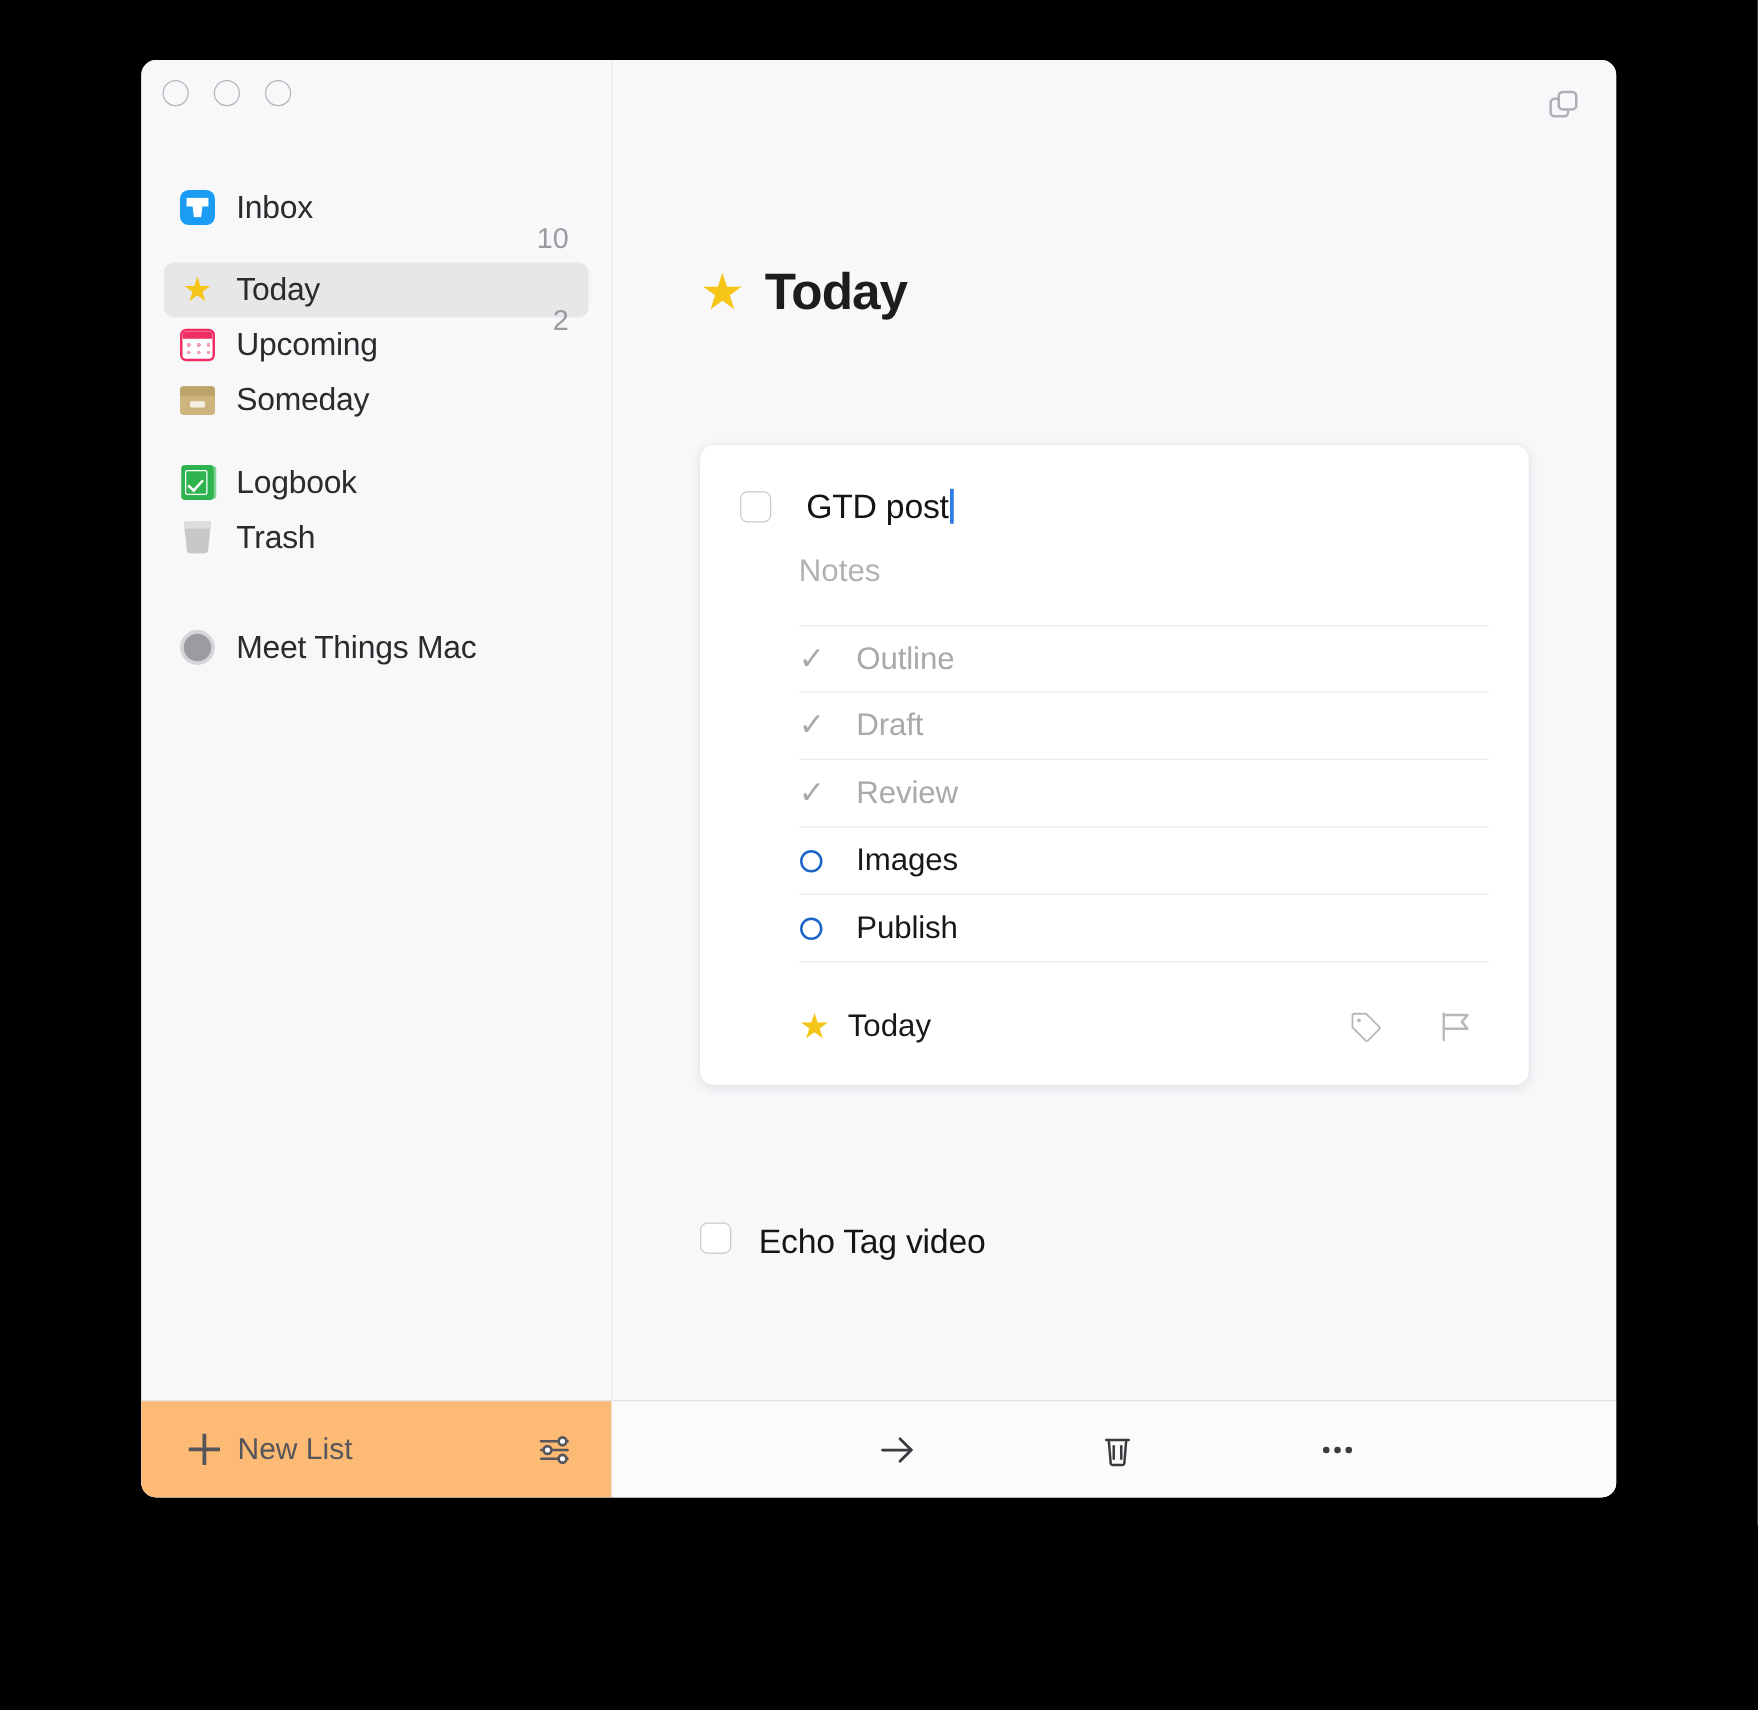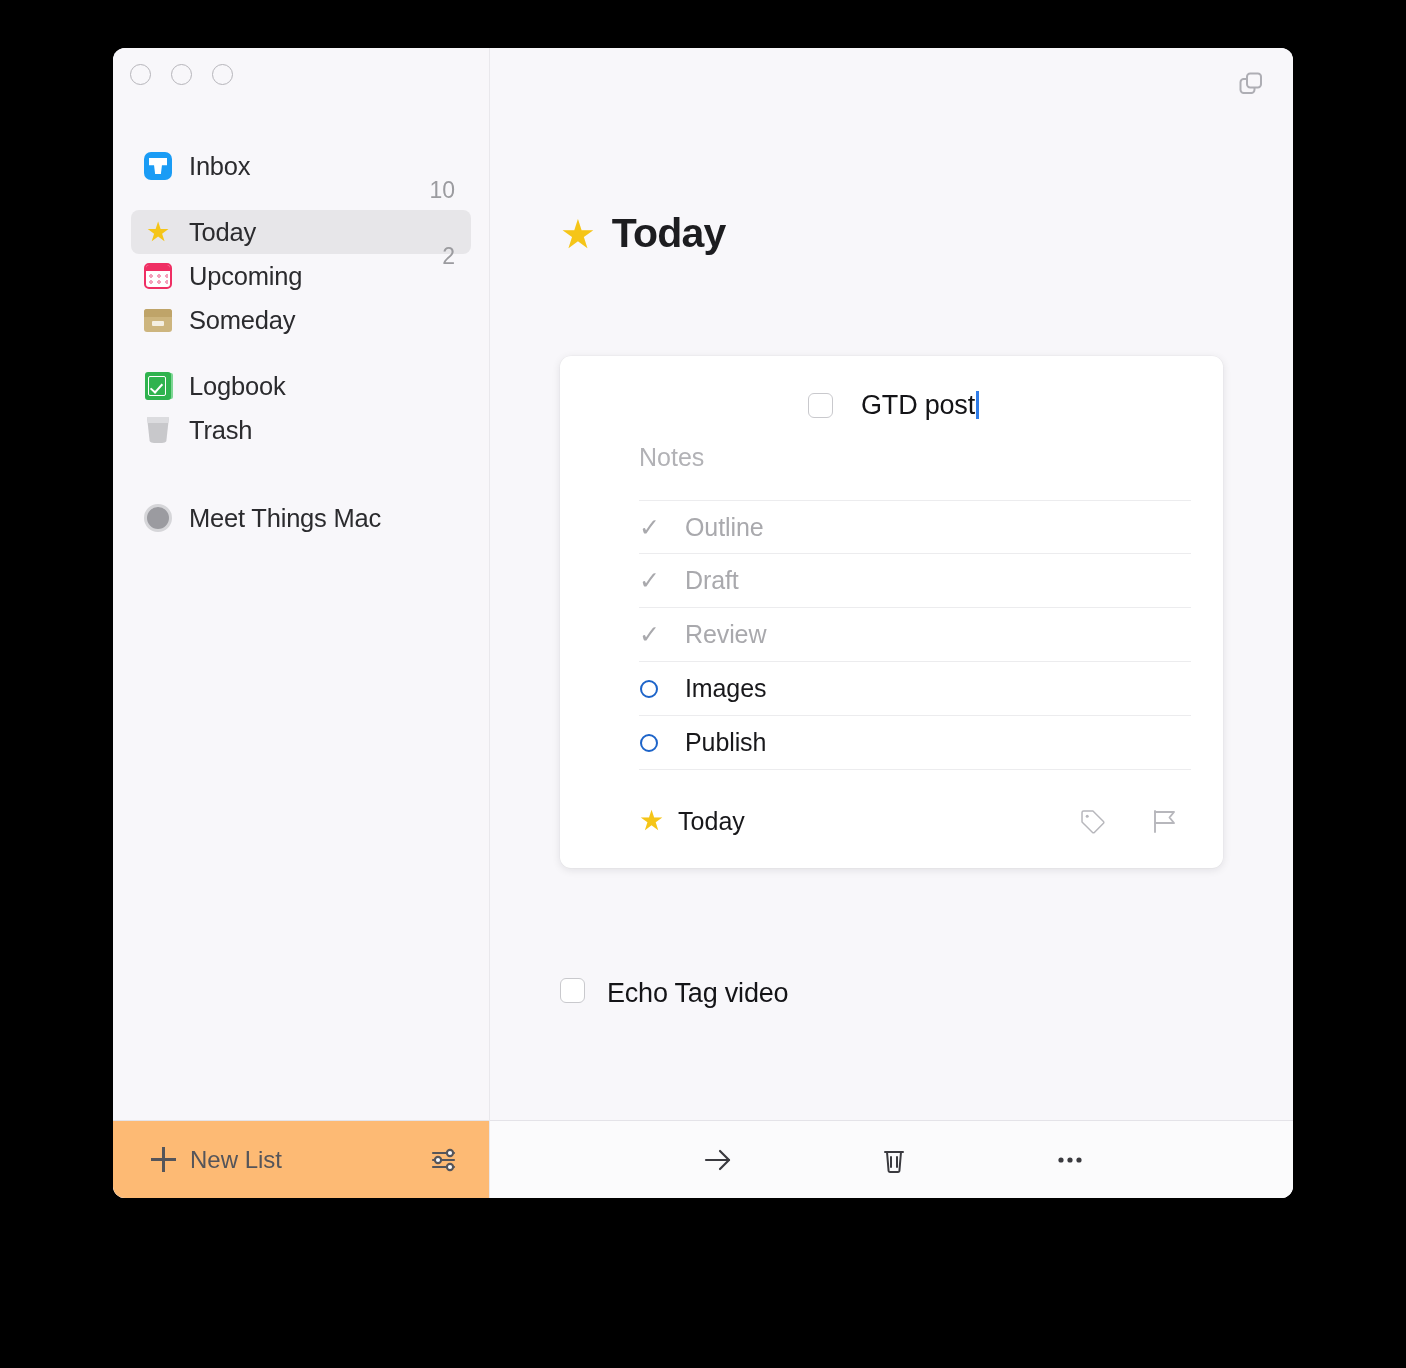--- a/index.html
+++ b/index.html
@@ -221,21 +221,21 @@
   }
 
   
   #task-card {
     margin-top: 99px;
     background: #ffffff;
     border-radius: 11px;
     box-shadow: 0 2px 9px rgba(20,20,30,0.10), 0 0 0 0.5px rgba(0,0,0,0.03);
     padding: 34px 32px 30px 32px;
   }
-  #card-title-row { display: flex; align-items: center; gap: 28px; justify-content: center; }
+  #card-title-row { display: flex; align-items: center; gap: 28px; }
   .checkbox {
     width: 25px; height: 25px;
     border: 1.8px solid #c9c9cd;
     border-radius: 6px;
     background: #fff;
     flex: 0 0 25px;
   }
   #card-title {
     font-size: 27px; color: #141417; letter-spacing: -0.2px;
     position: relative;

